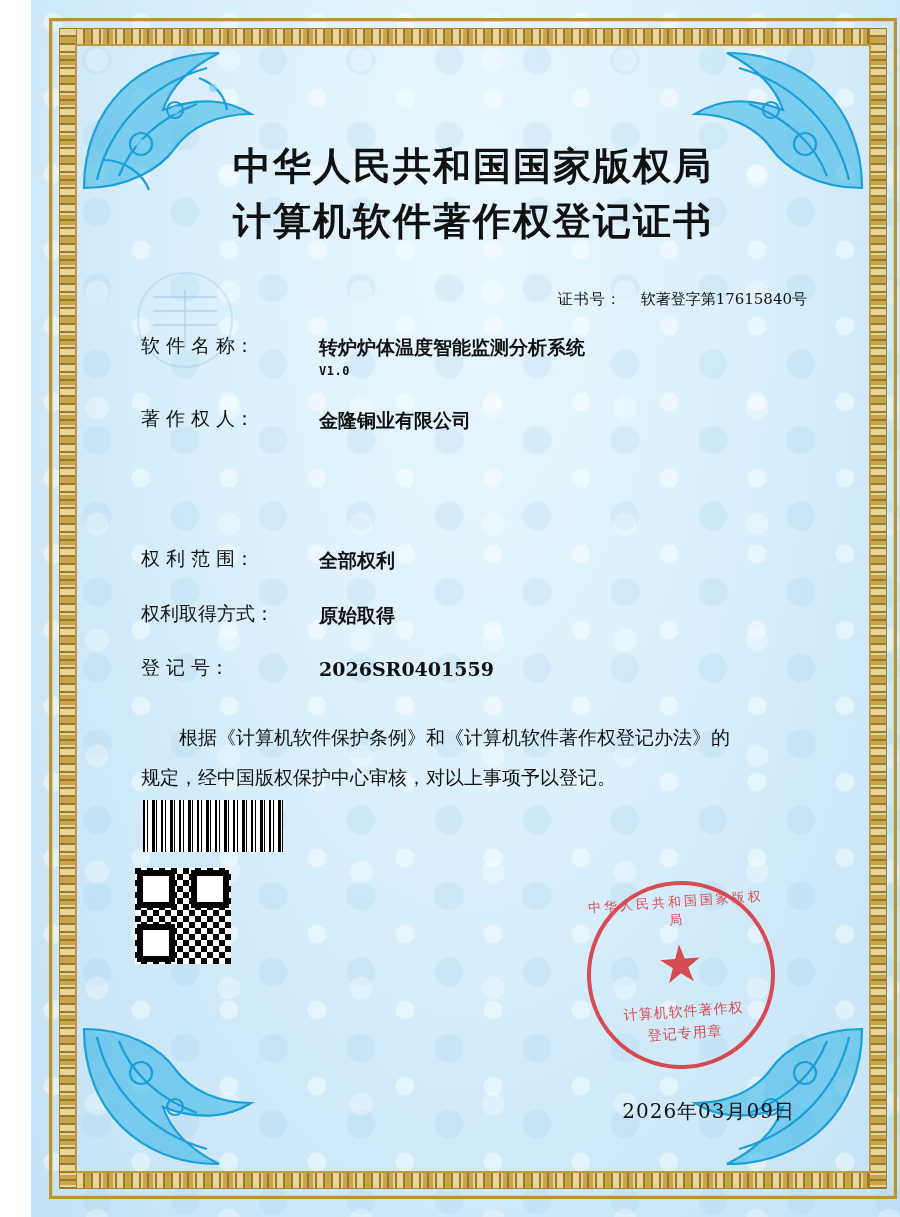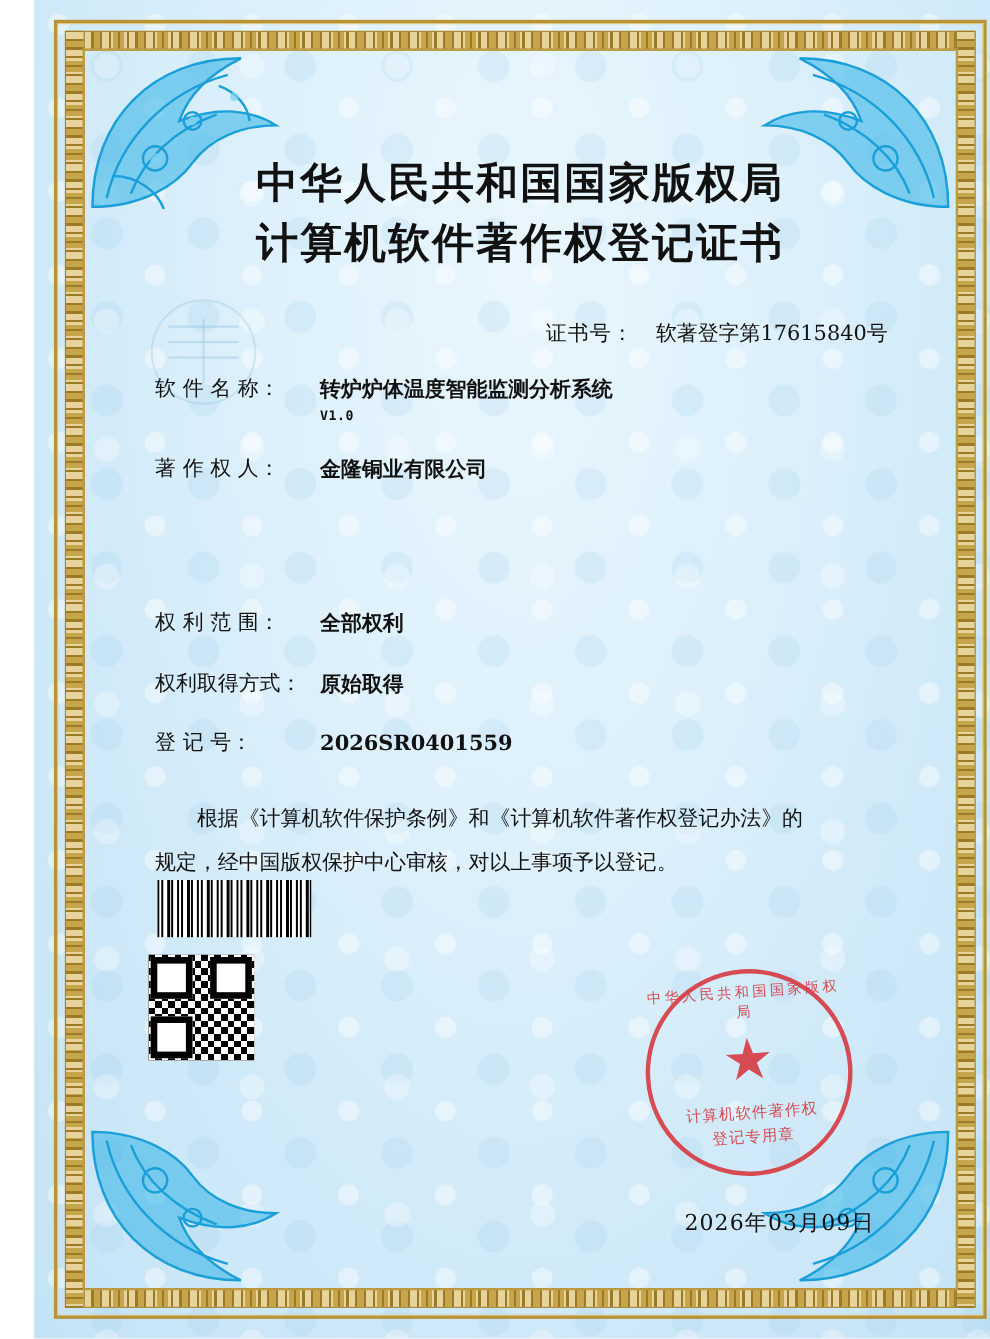--- a/index.html
+++ b/index.html
@@ -114,37 +114,38 @@
     letter-spacing: 2px;
     color: #111;
     line-height: 1.45;
   }
 
   .cert-no {
     margin-top: 42px;
     text-align: right;
     padding-right: 38px;
     font-family: "DejaVu Serif", "Liberation Serif", serif;
-    font-size: 19px;
+    font-size: 15px;
     color: #111;
   }
   .cert-no .lbl { letter-spacing: 1px; }
   .cert-no .val { margin-left: 14px; }
 
   .fields {
     margin-top: 24px;
     padding-left: 40px;
   }
   .field-row {
     display: flex;
     align-items: flex-start;
     margin-bottom: 26px;
     font-family: "DejaVu Serif", "Liberation Serif", serif;
     font-size: 19px;
     color: #111;
+    gap: 28px;
   }
   .field-label {
     width: 150px;
     flex: 0 0 150px;
     letter-spacing: 0px;
     white-space: nowrap;
   }
   .field-value {
     flex: 1;
     line-height: 1.5;

